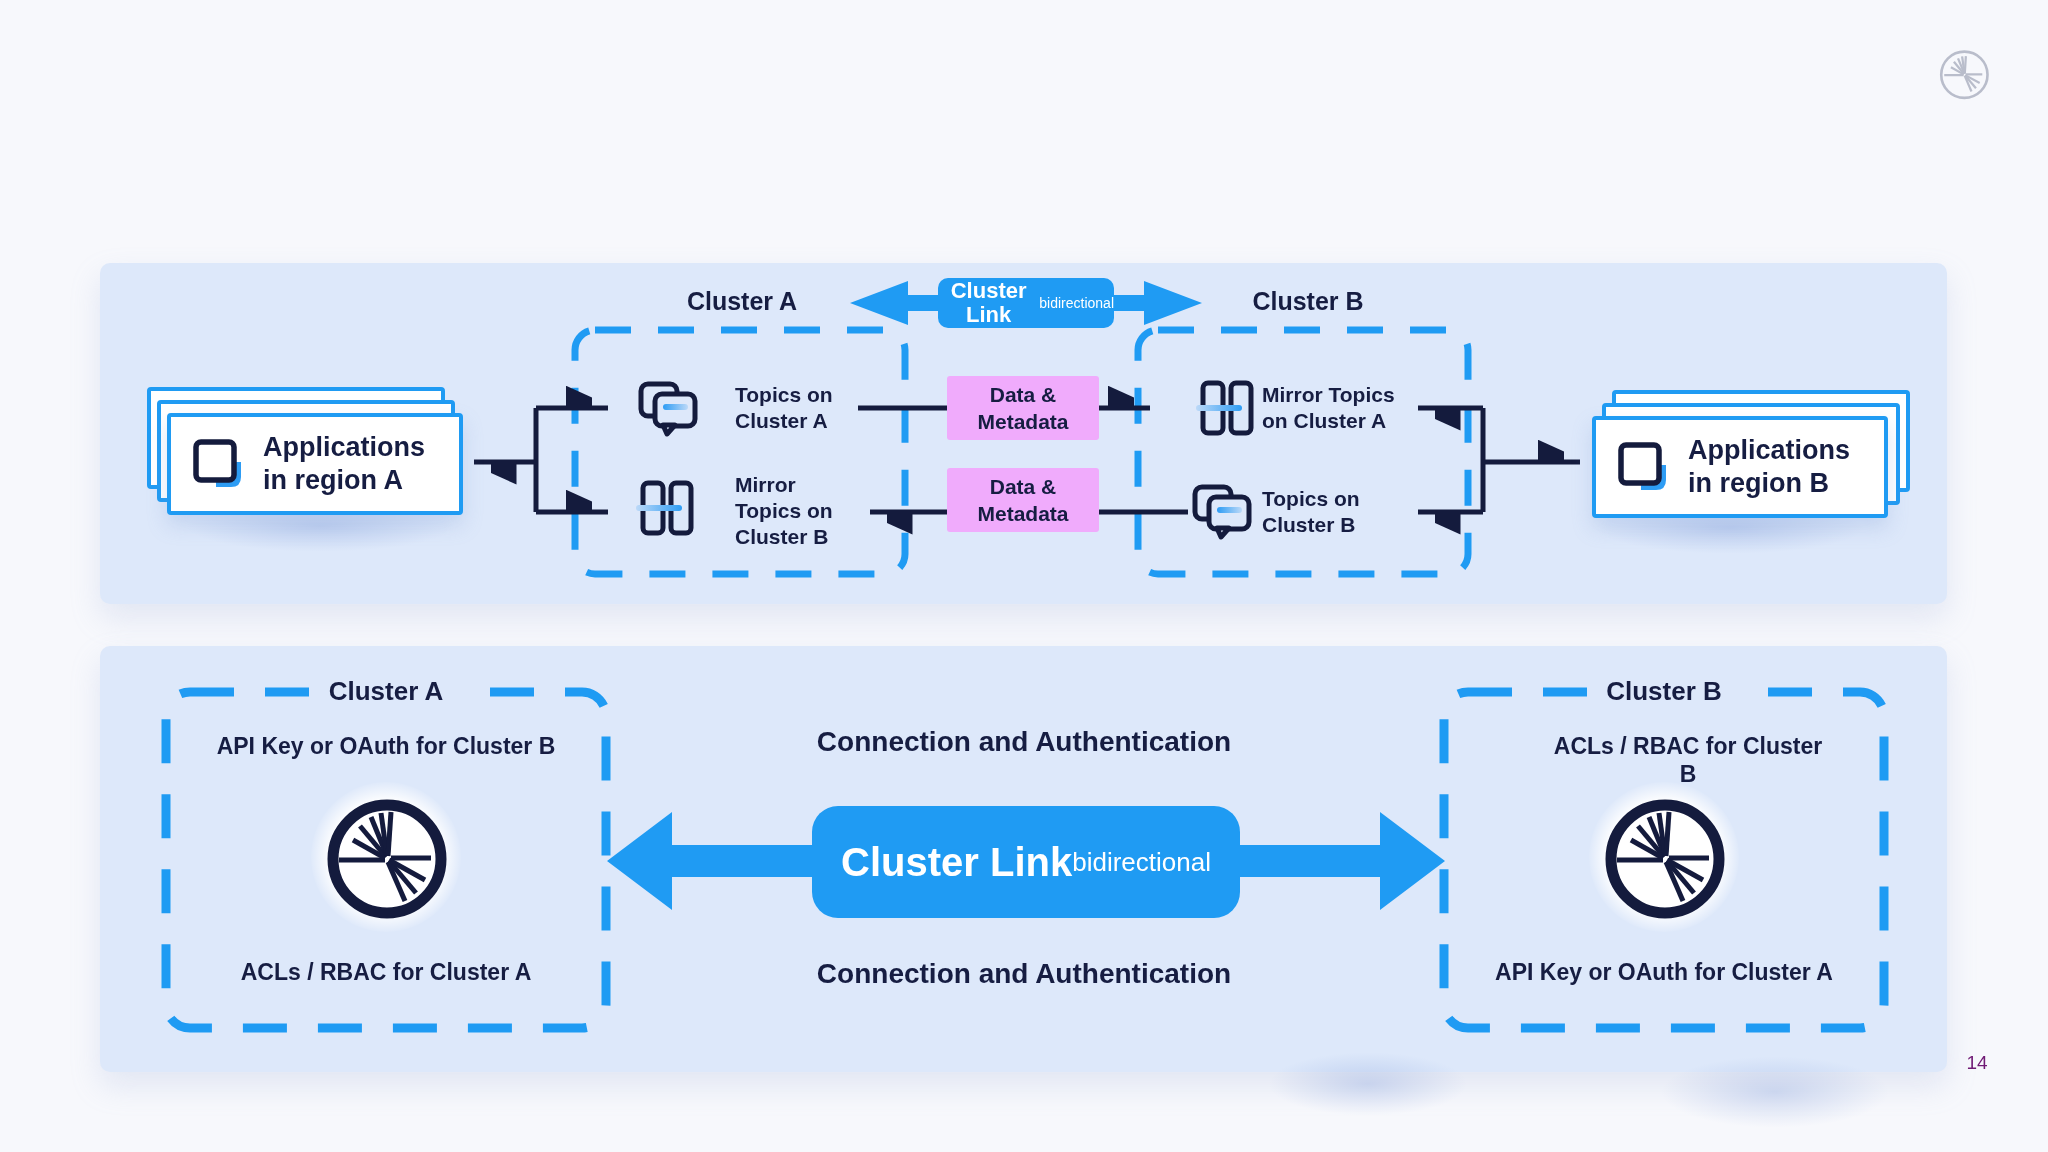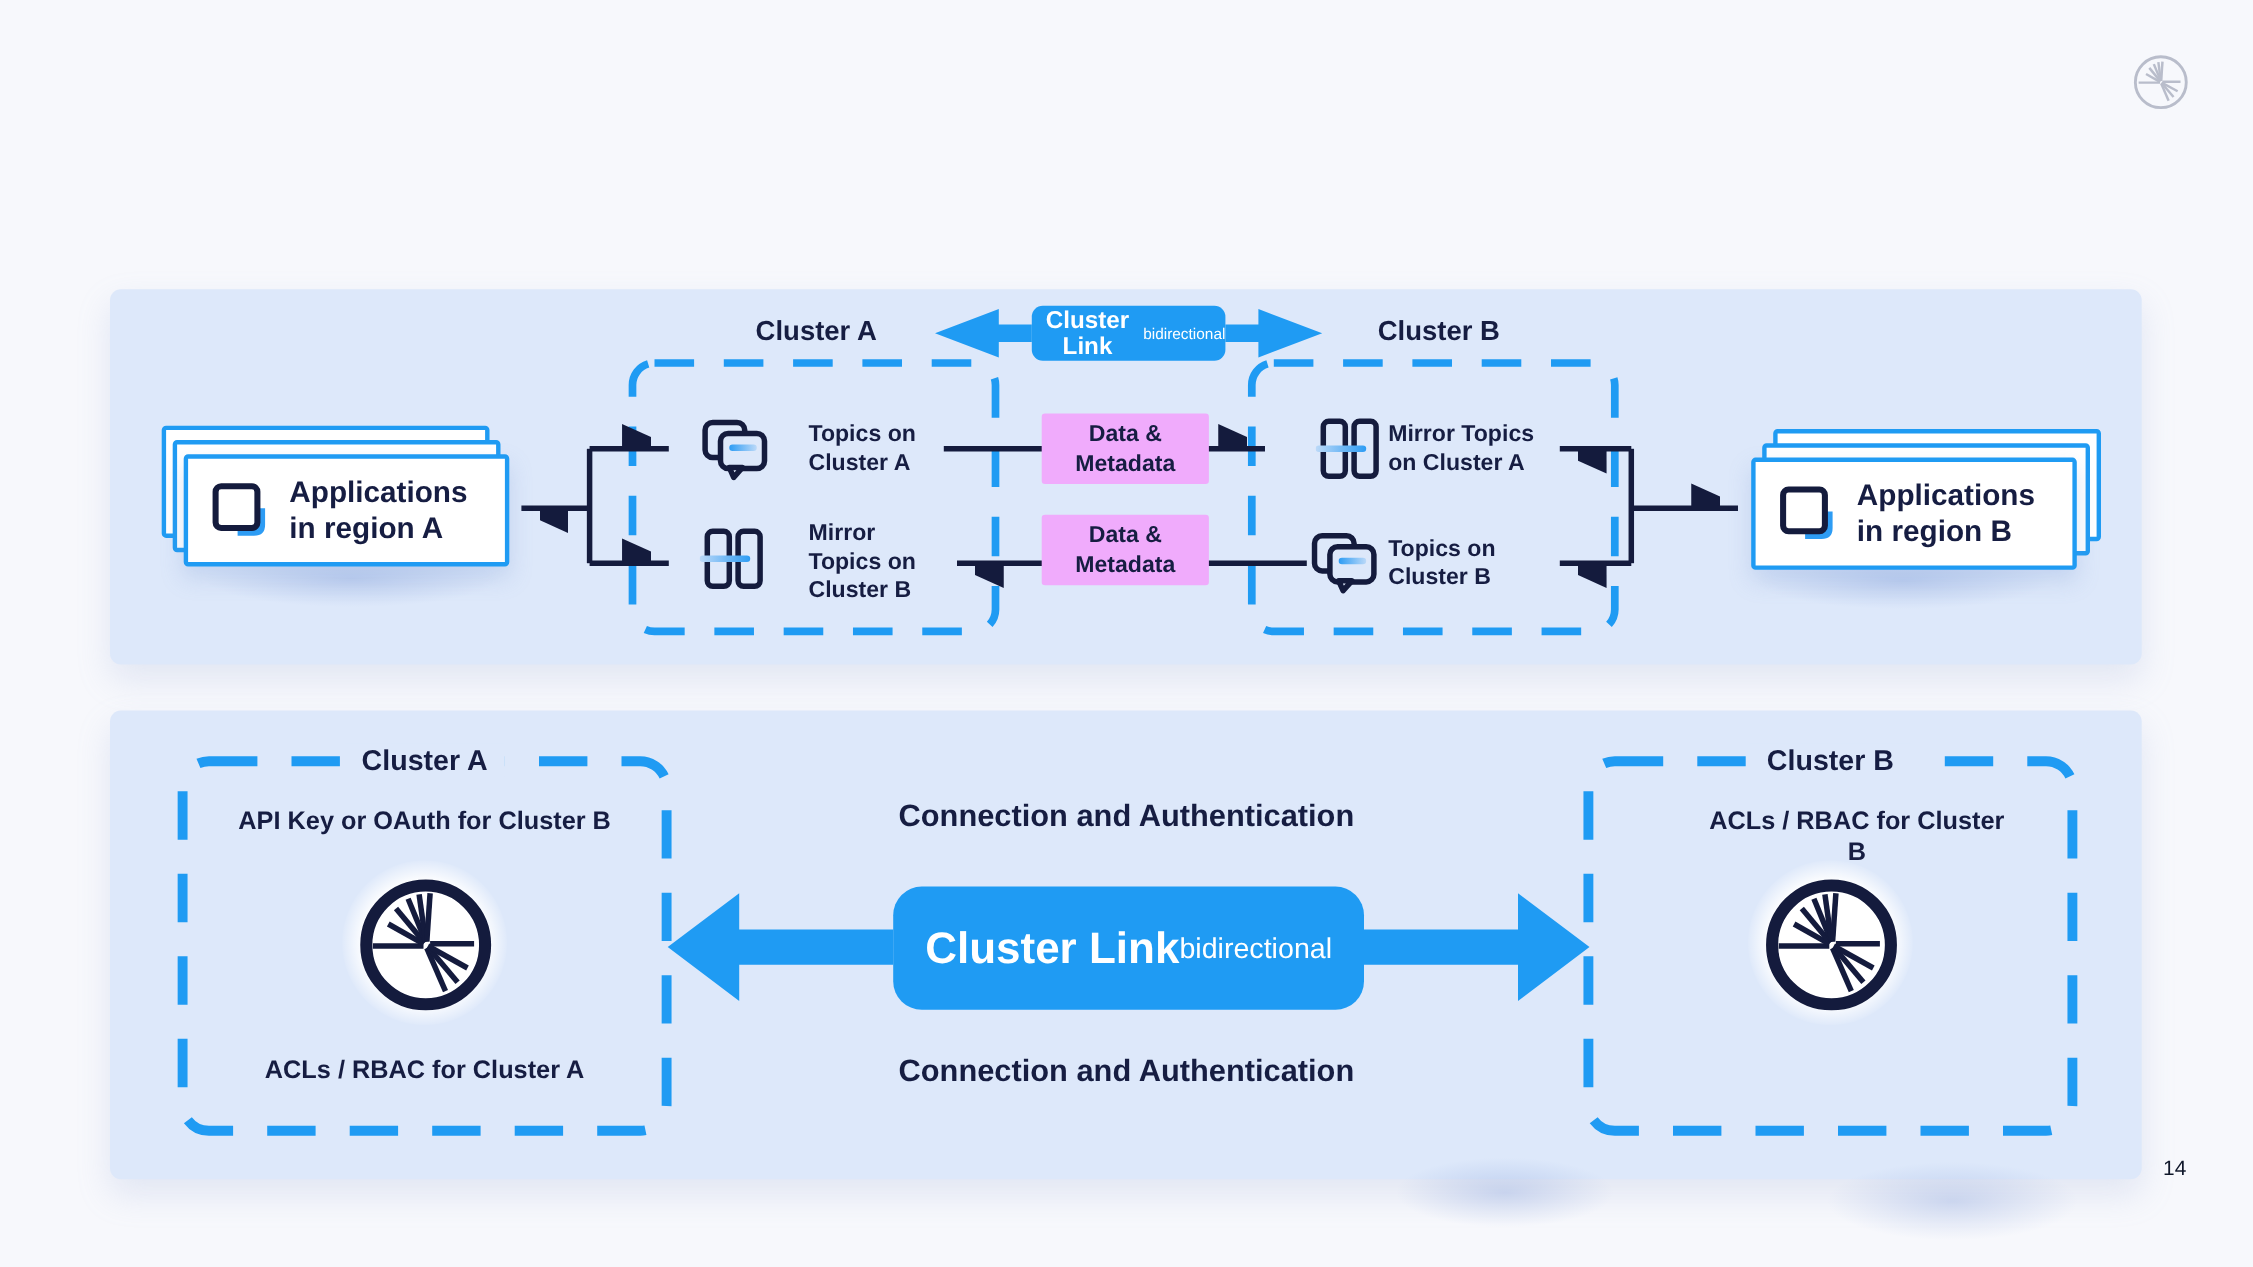--- a/index.html
+++ b/index.html
@@ -29,21 +29,21 @@
   .row-label{font-size:21px;line-height:26px;font-weight:700;}
   .data-box{width:152px;height:64px;background:#f0abfc;border-radius:3px;display:flex;
             align-items:center;justify-content:center;text-align:center;
             font-size:21px;line-height:27px;font-weight:700;}
   .conn-auth{left:724px;width:600px;text-align:center;font-size:28px;font-weight:700;}
   .box-title{width:220px;text-align:center;font-size:26px;font-weight:700;}
   .box-title span{background:#dde8fa;padding:0 16px;}
   .box-text{text-align:center;font-size:23px;line-height:28px;font-weight:700;}
   .logo-wrap{width:150px;height:150px;border-radius:50%;
              background:radial-gradient(circle,#ffffff 52%,rgba(255,255,255,0) 72%);}
-  .page-number{left:1952px;top:1052px;width:50px;text-align:center;font-size:19px;color:#0f172a;}
+  .page-number{left:1952px;top:1052px;width:50px;text-align:center;font-size:19px;color:#701a75;}
   .blob{border-radius:50%;background:radial-gradient(ellipse,rgba(120,150,215,.30),rgba(120,150,215,0) 70%);}
 </style>
 </head>
 <body>
 
 <div class="slide">
 
 
   <svg class="abs" style="left:1936px;top:46px" width="56" height="56" viewBox="0 0 150 150">
     <g stroke="#b9bdcb" fill="none">
@@ -235,15 +235,16 @@
             <path d="M76,74 L60,35"></path>
           <path d="M76,74 L70,31"></path>
             <path d="M77,74 L80,30"></path>
           <path d="M77,80 L94,119"></path>
             <path d="M78,79 L105,111"></path>
             <path d="M78,78 L114,98"></path>
         </g>
       </g>
     </svg>
   </div>
+  <div class="abs box-text" style="left:1484px;top:958px;width:360px">API Key or OAuth for Cluster A</div>
 
   <div class="abs page-number">14</div>
 </div>
 
 </body></html>

